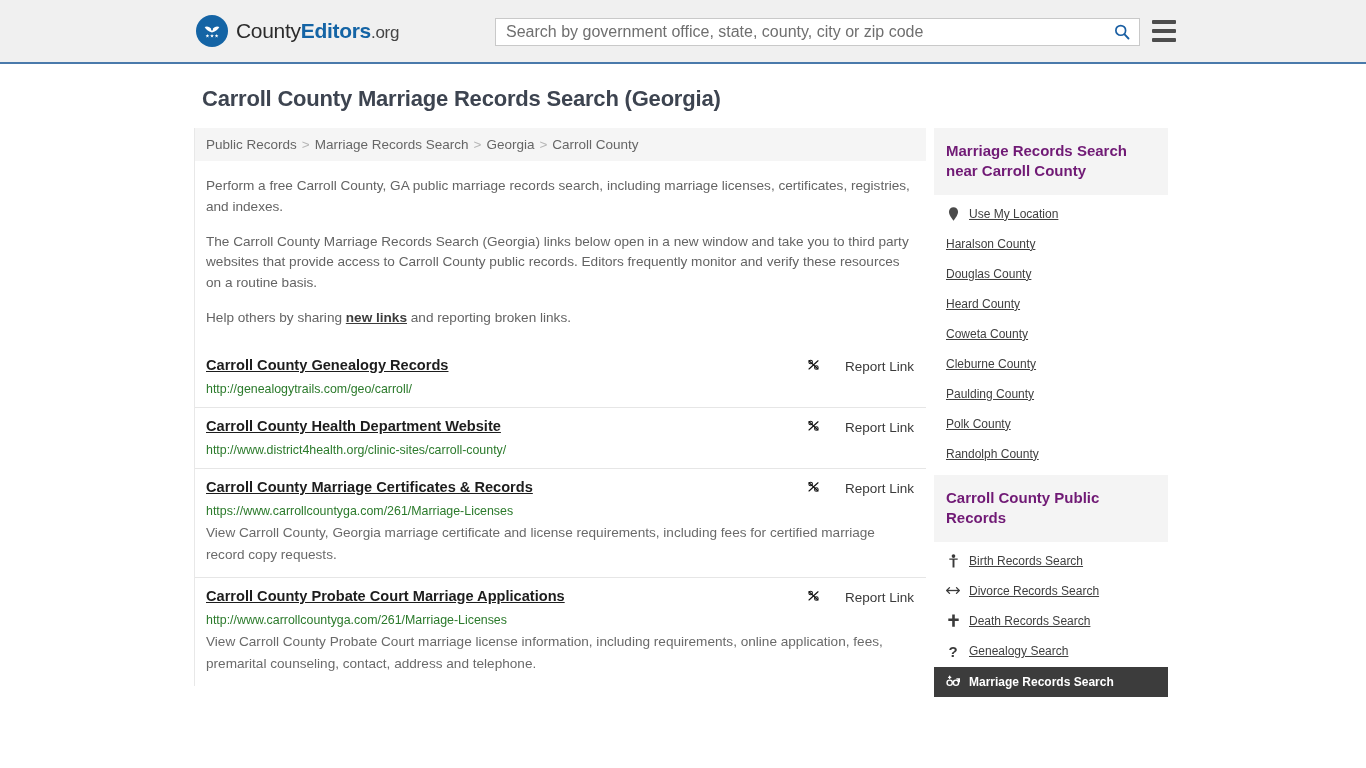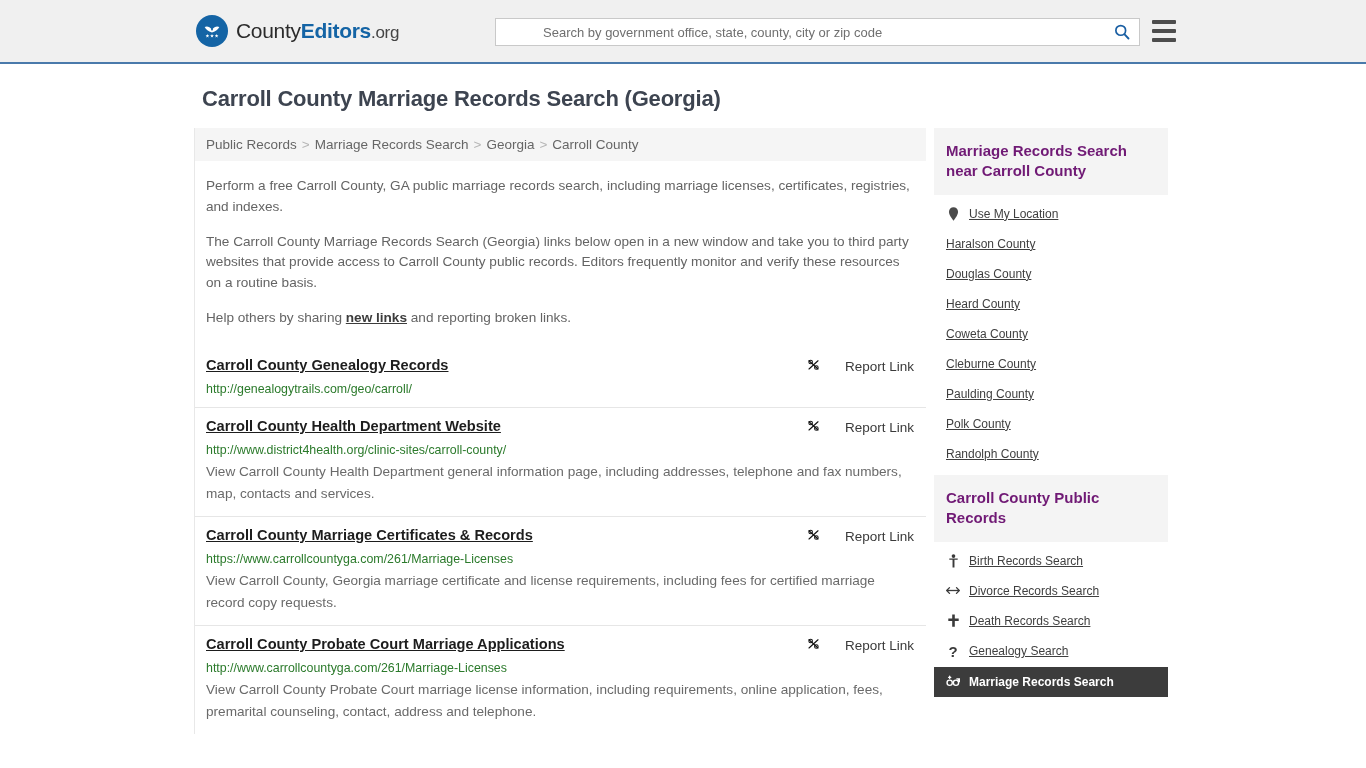--- a/index.html
+++ b/index.html
@@ -56,25 +56,24 @@
     background: #fff;
     border: 1px solid #c9c9c9;
     display: flex;
     align-items: center;
   }
   .search-input {
     flex: 1;
     border: none;
     outline: none;
     font-family: "Liberation Sans", sans-serif;
-    font-size: 13px;
+    font-size: 16px;
     color: #555;
     padding: 0 10px;
     background: transparent;
-    margin-left: 37px;
   }
   .search-input::placeholder { color: #6f6f6f; }
   .search-btn {
     width: 34px; height: 26px;
     background: transparent;
     border: none;
     cursor: pointer;
     display: flex; align-items: center; justify-content: center;
   }
   .hamburger {
@@ -312,21 +311,20 @@
               <div class="report-link">
                 <span><svg width="15" height="15" viewBox="0 0 20 20" aria-hidden="true">
       <path d="M4 5 L16 16 M16 5 L4 16" stroke="#111" stroke-width="1.5" fill="none" stroke-linecap="round"></path>
       <circle cx="6.2" cy="6.6" r="2.4" fill="none" stroke="#111" stroke-width="1.4"></circle>
       <circle cx="13.8" cy="14" r="2.4" fill="none" stroke="#111" stroke-width="1.4"></circle>
     </svg></span>
                 <span class="rl-label">Report Link</span>
               </div>
             </div>
             <a class="result-url">http://www.district4health.org/clinic-sites/carroll-county/</a>
-            <div class="result-desc">View Carroll County Health Department general information page, including addresses, telephone and fax numbers, map, contacts and services.</div>
           </div>
           <div class="result">
             <div class="result-head">
               <a class="result-title">Carroll County Marriage Certificates &amp; Records</a>
               <div class="report-link">
                 <span><svg width="15" height="15" viewBox="0 0 20 20" aria-hidden="true">
       <path d="M4 5 L16 16 M16 5 L4 16" stroke="#111" stroke-width="1.5" fill="none" stroke-linecap="round"></path>
       <circle cx="6.2" cy="6.6" r="2.4" fill="none" stroke="#111" stroke-width="1.4"></circle>
       <circle cx="13.8" cy="14" r="2.4" fill="none" stroke="#111" stroke-width="1.4"></circle>
     </svg></span>

